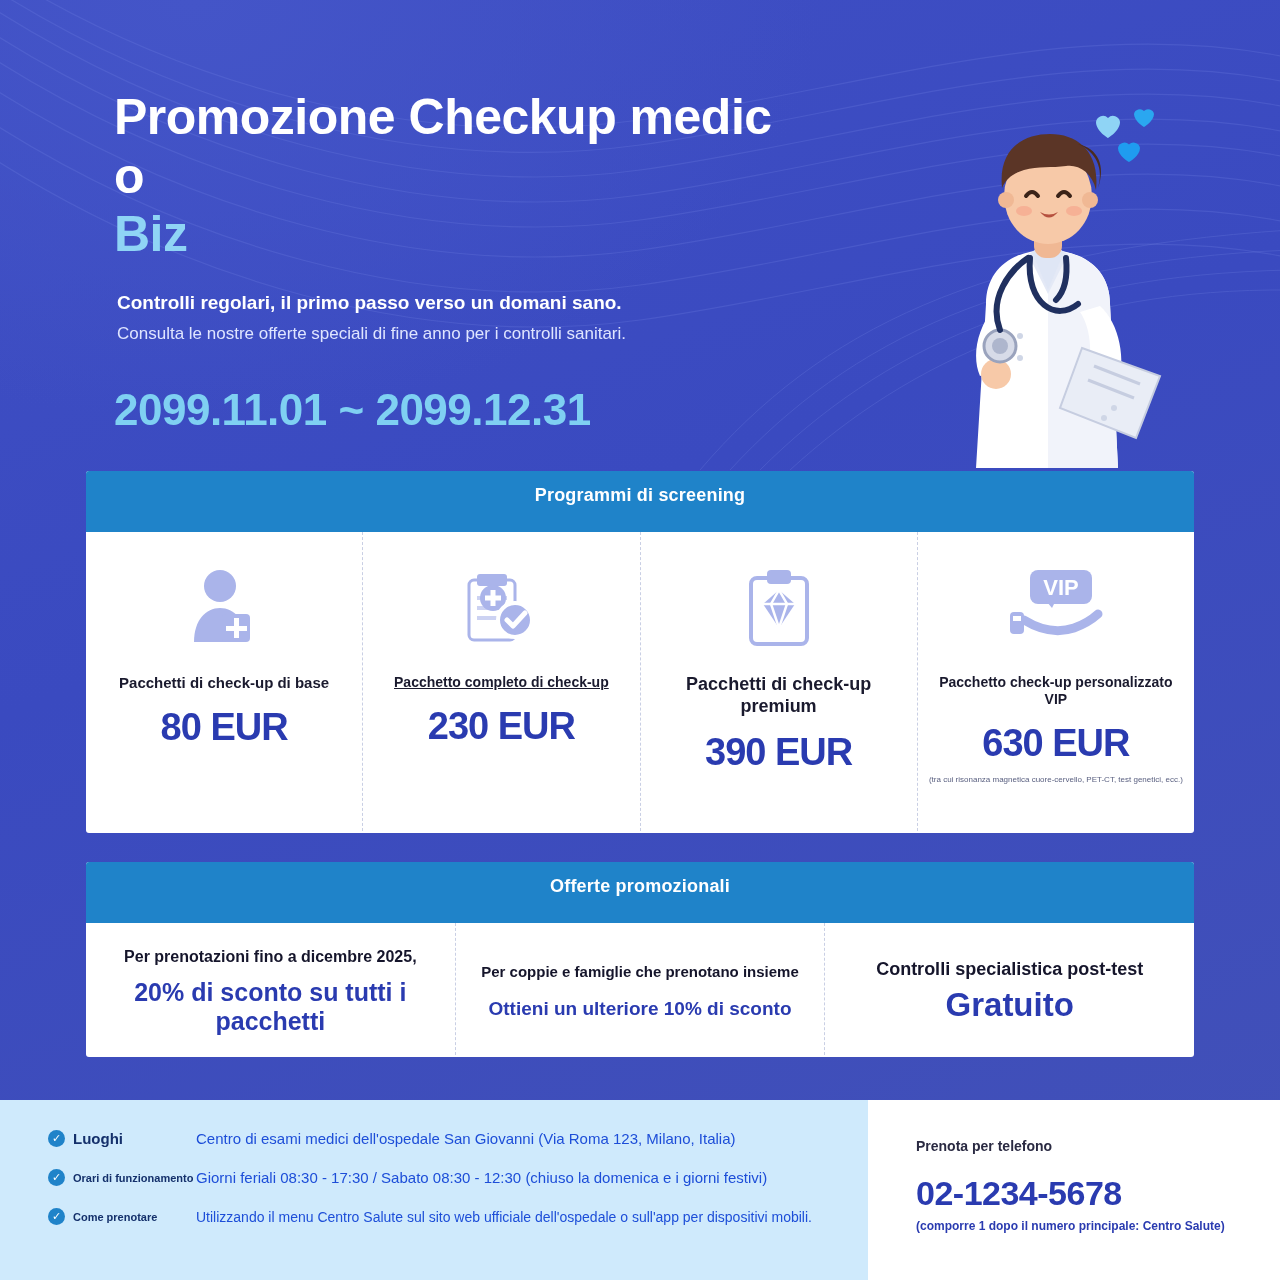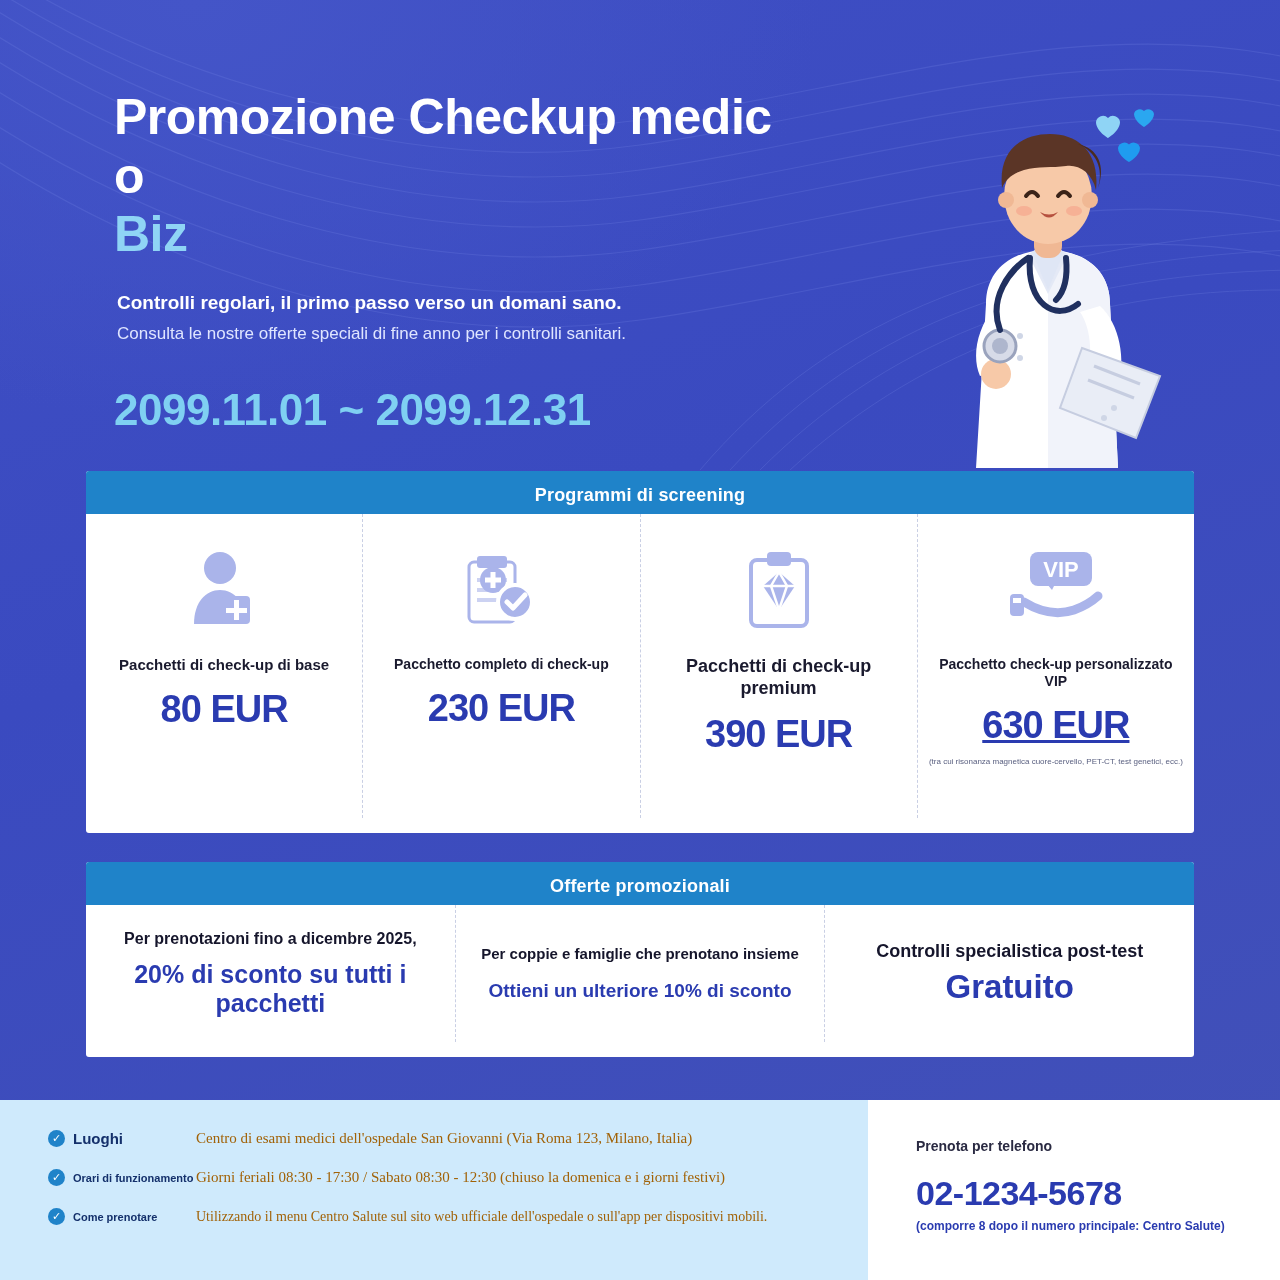--- a/index.html
+++ b/index.html
@@ -61,21 +61,21 @@
     position: absolute; left: 86px; width: 1108px;
     background: #ffffff;
     border-radius: 3px;
     overflow: hidden;
   }
   .panel-head {
     background: #1f83c9;
     color: #ffffff;
     font-size: 18px; font-weight: bold;
     text-align: center;
-    padding: 14px 0 8px;
+    padding: 14px 0 26px;
     letter-spacing: .2px;
   }
   #screening { top: 471px; height: 362px; }
   #offers { top: 862px; height: 195px; }
 
   .cols { display: flex; height: calc(100% - 58px); }
   .col {
     flex: 1;
     display: flex; flex-direction: column; align-items: center;
     justify-content: flex-start;
@@ -99,27 +99,27 @@
     letter-spacing: -1px;
   }
   .pkg-note {
     margin-top: 10px;
     color: #5a6080;
     font-size: 8px;
     line-height: 1.3;
   }
 
   .c0 .pkg-label { font-size: 15px; }
-  .c1 .pkg-label { font-size: 14px; }
+  .c1 .pkg-label { font-size: 14px; text-decoration: underline; }
   .c2 .pkg-label { font-size: 18px; }
   .c3 .pkg-label { font-size: 14px; }
   .c0 .pkg-price { font-size: 38px; }
   .c1 .pkg-price { font-size: 38px; }
   .c2 .pkg-price { font-size: 38px; }
-  .c3 .pkg-price { font-size: 38px; text-decoration: underline; }
+  .c3 .pkg-price { font-size: 38px; }
 
   
   .ocols { display: flex; height: calc(100% - 58px); }
   .ocol {
     flex: 1;
     display: flex; flex-direction: column; align-items: center; justify-content: center;
     border-right: 1px dashed #c9cfe4;
     text-align: center; padding: 0 14px;
   }
   .ocol:last-child { border-right: none; }
@@ -142,21 +142,21 @@
   .check {
     width: 17px; height: 17px; border-radius: 50%;
     background: #1f83c9; color: #fff; font-size: 11px;
     display: flex; align-items: center; justify-content: center;
     margin-right: 8px; flex: 0 0 17px;
   }
   .f-key-label { color: #14306b; font-weight: bold; }
   .f-row.r0 .f-key-label { font-size: 15px; }
   .f-row.r1 .f-key-label { font-size: 11px; }
   .f-row.r2 .f-key-label { font-size: 11px; }
-  .f-val { color: #a16207; font-size: 15px; font-family: Liberation Serif, serif; }
+  .f-val { color: #1d4ed8; font-size: 15px; }
   .f-row.r2 .f-val { font-size: 14px; }
 
   .f-right .tel-label { color: #2a2a42; font-size: 14px; font-weight: bold; margin-bottom: 20px; }
   .f-right .tel-num { color: #2a3bb0; font-size: 34px; font-weight: bold; letter-spacing: -0.5px; }
   .f-right .tel-note { color: #2a3bb0; font-size: 12px; font-weight: bold; margin-top: 6px; }
 </style>
 </head>
 <body>
 
 <div class="wrap">
@@ -365,17 +365,17 @@
           <div class="f-key-label">Come prenotare</div>
         </div>
         <div class="f-val">Utilizzando il menu Centro Salute sul sito web ufficiale dell'ospedale o sull'app per dispositivi mobili.</div>
       </div>
 
     </div>
 
     <div class="f-right">
       <div class="tel-label">Prenota per telefono</div>
       <div class="tel-num">02-1234-5678</div>
-      <div class="tel-note">(comporre 8 dopo il numero principale: Centro Salute)</div>
+      <div class="tel-note">(comporre 1 dopo il numero principale: Centro Salute)</div>
     </div>
   </div>
 
 </div>
 
 </body></html>

